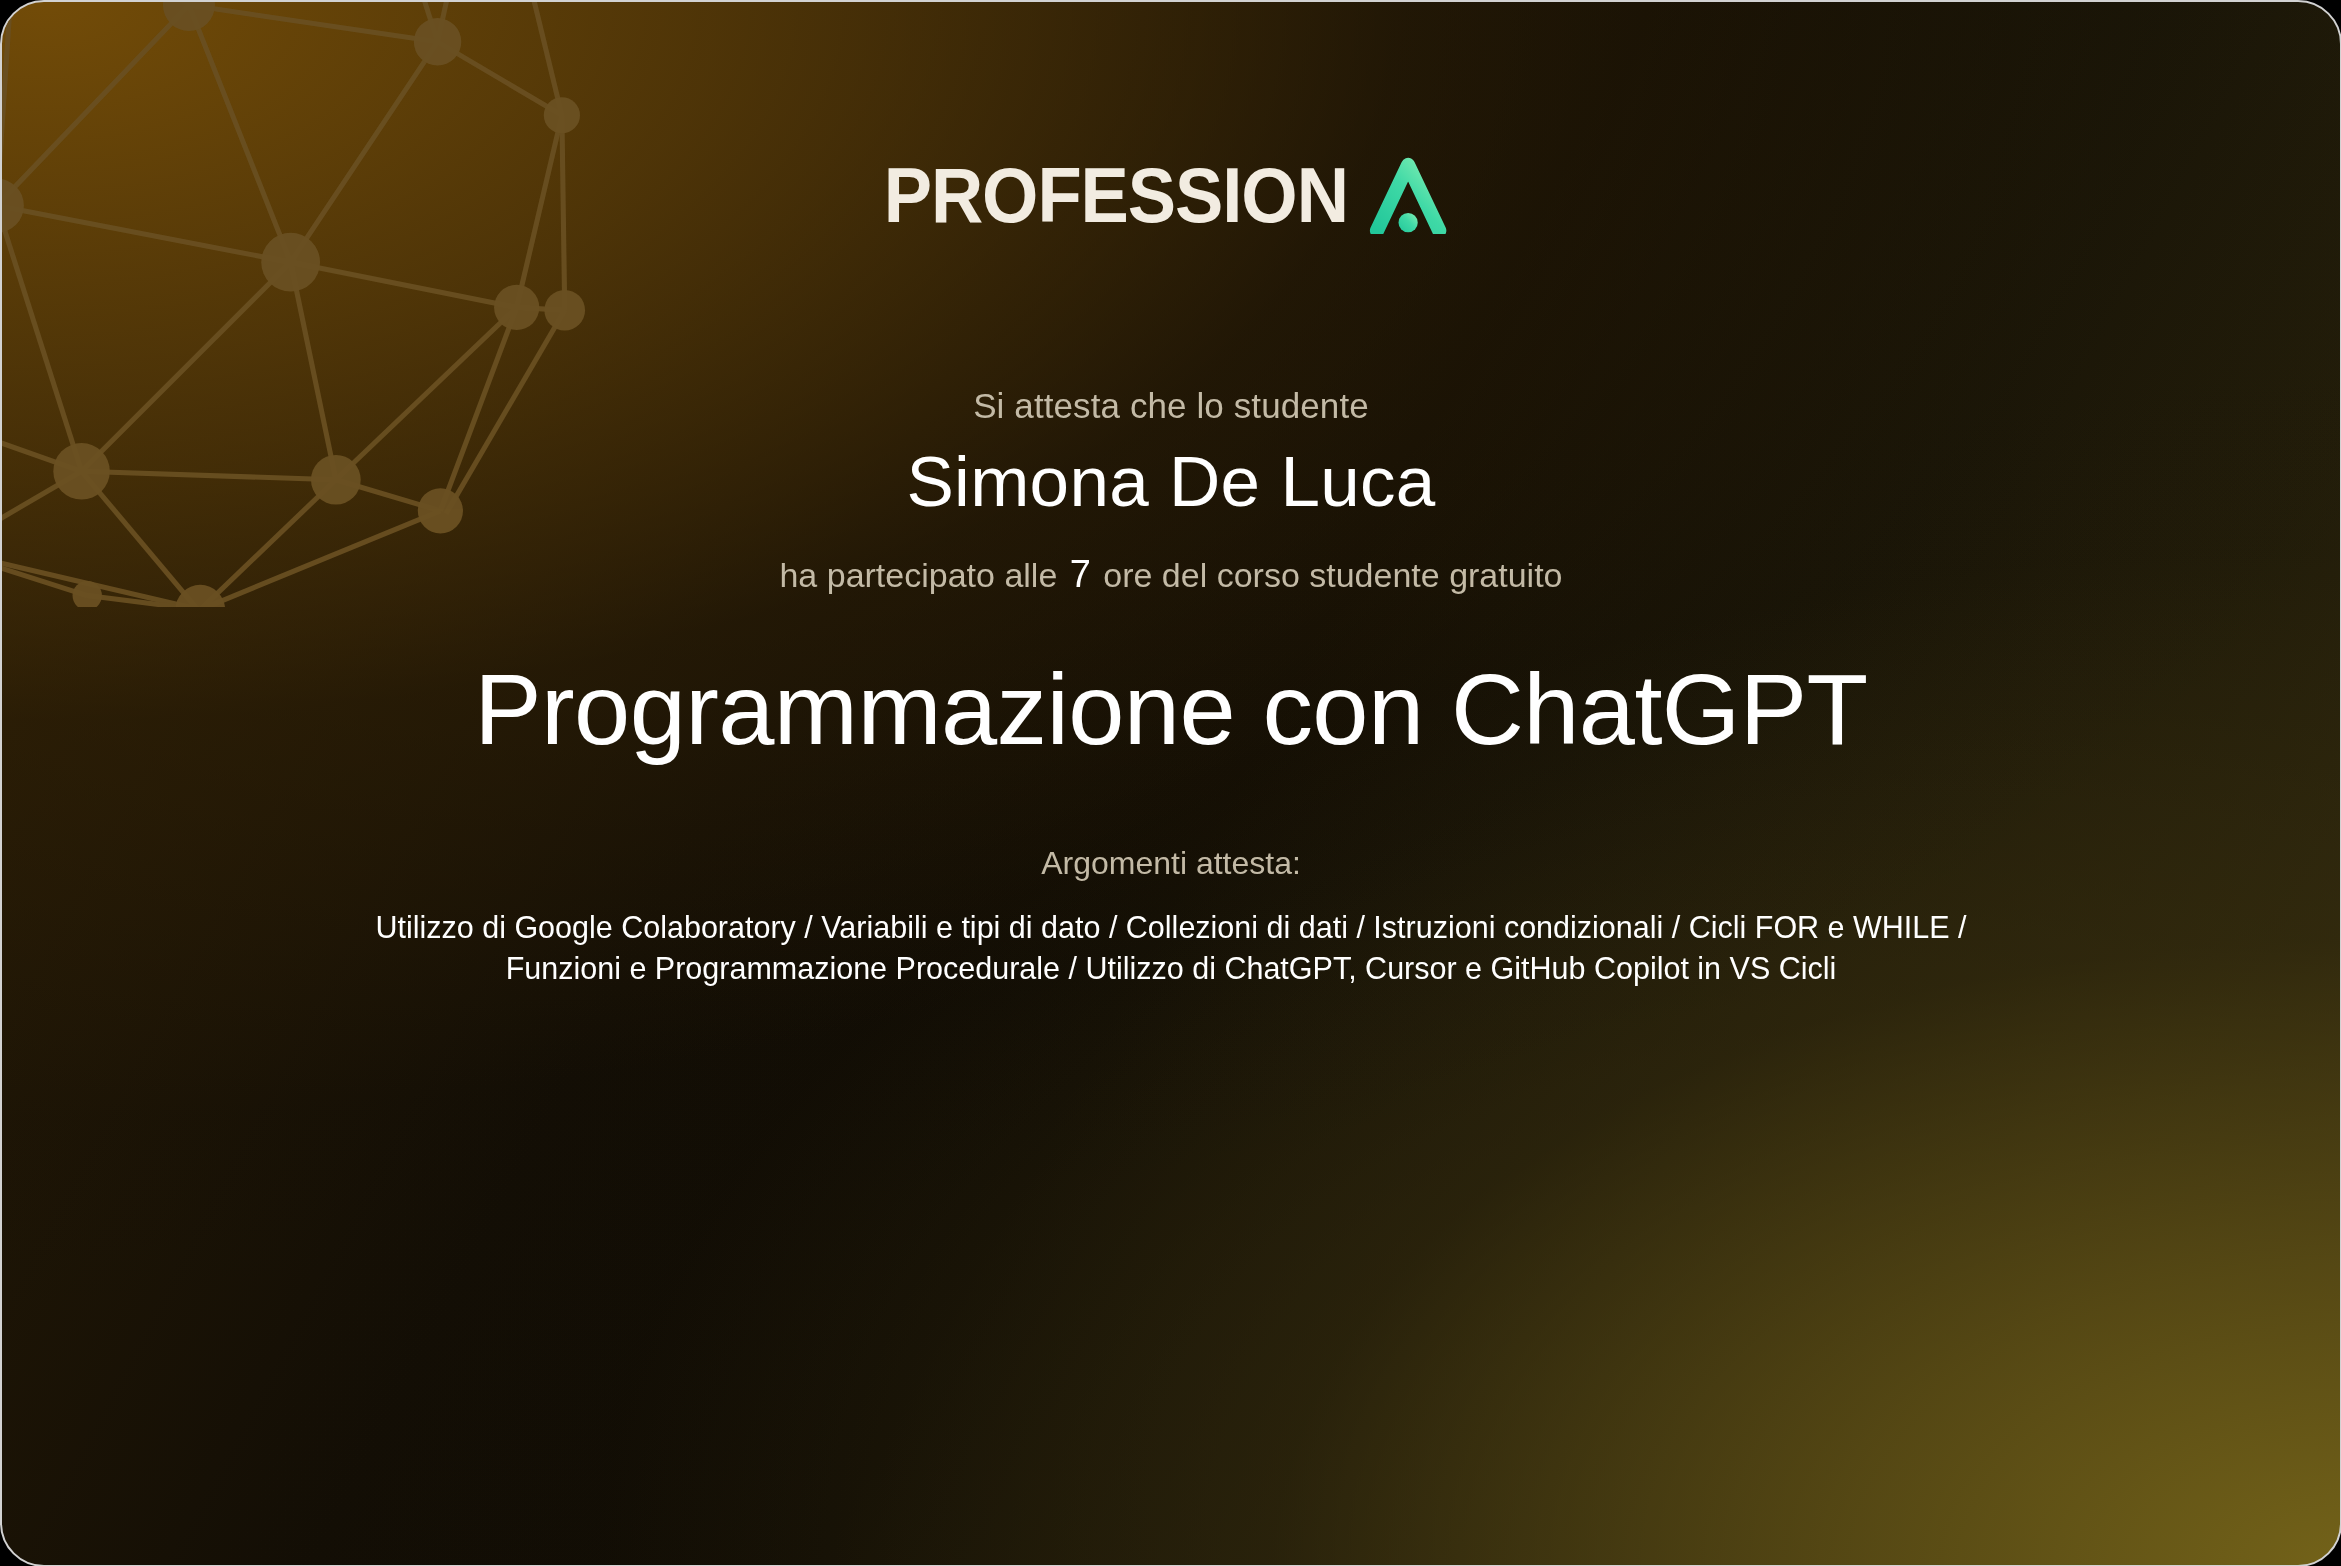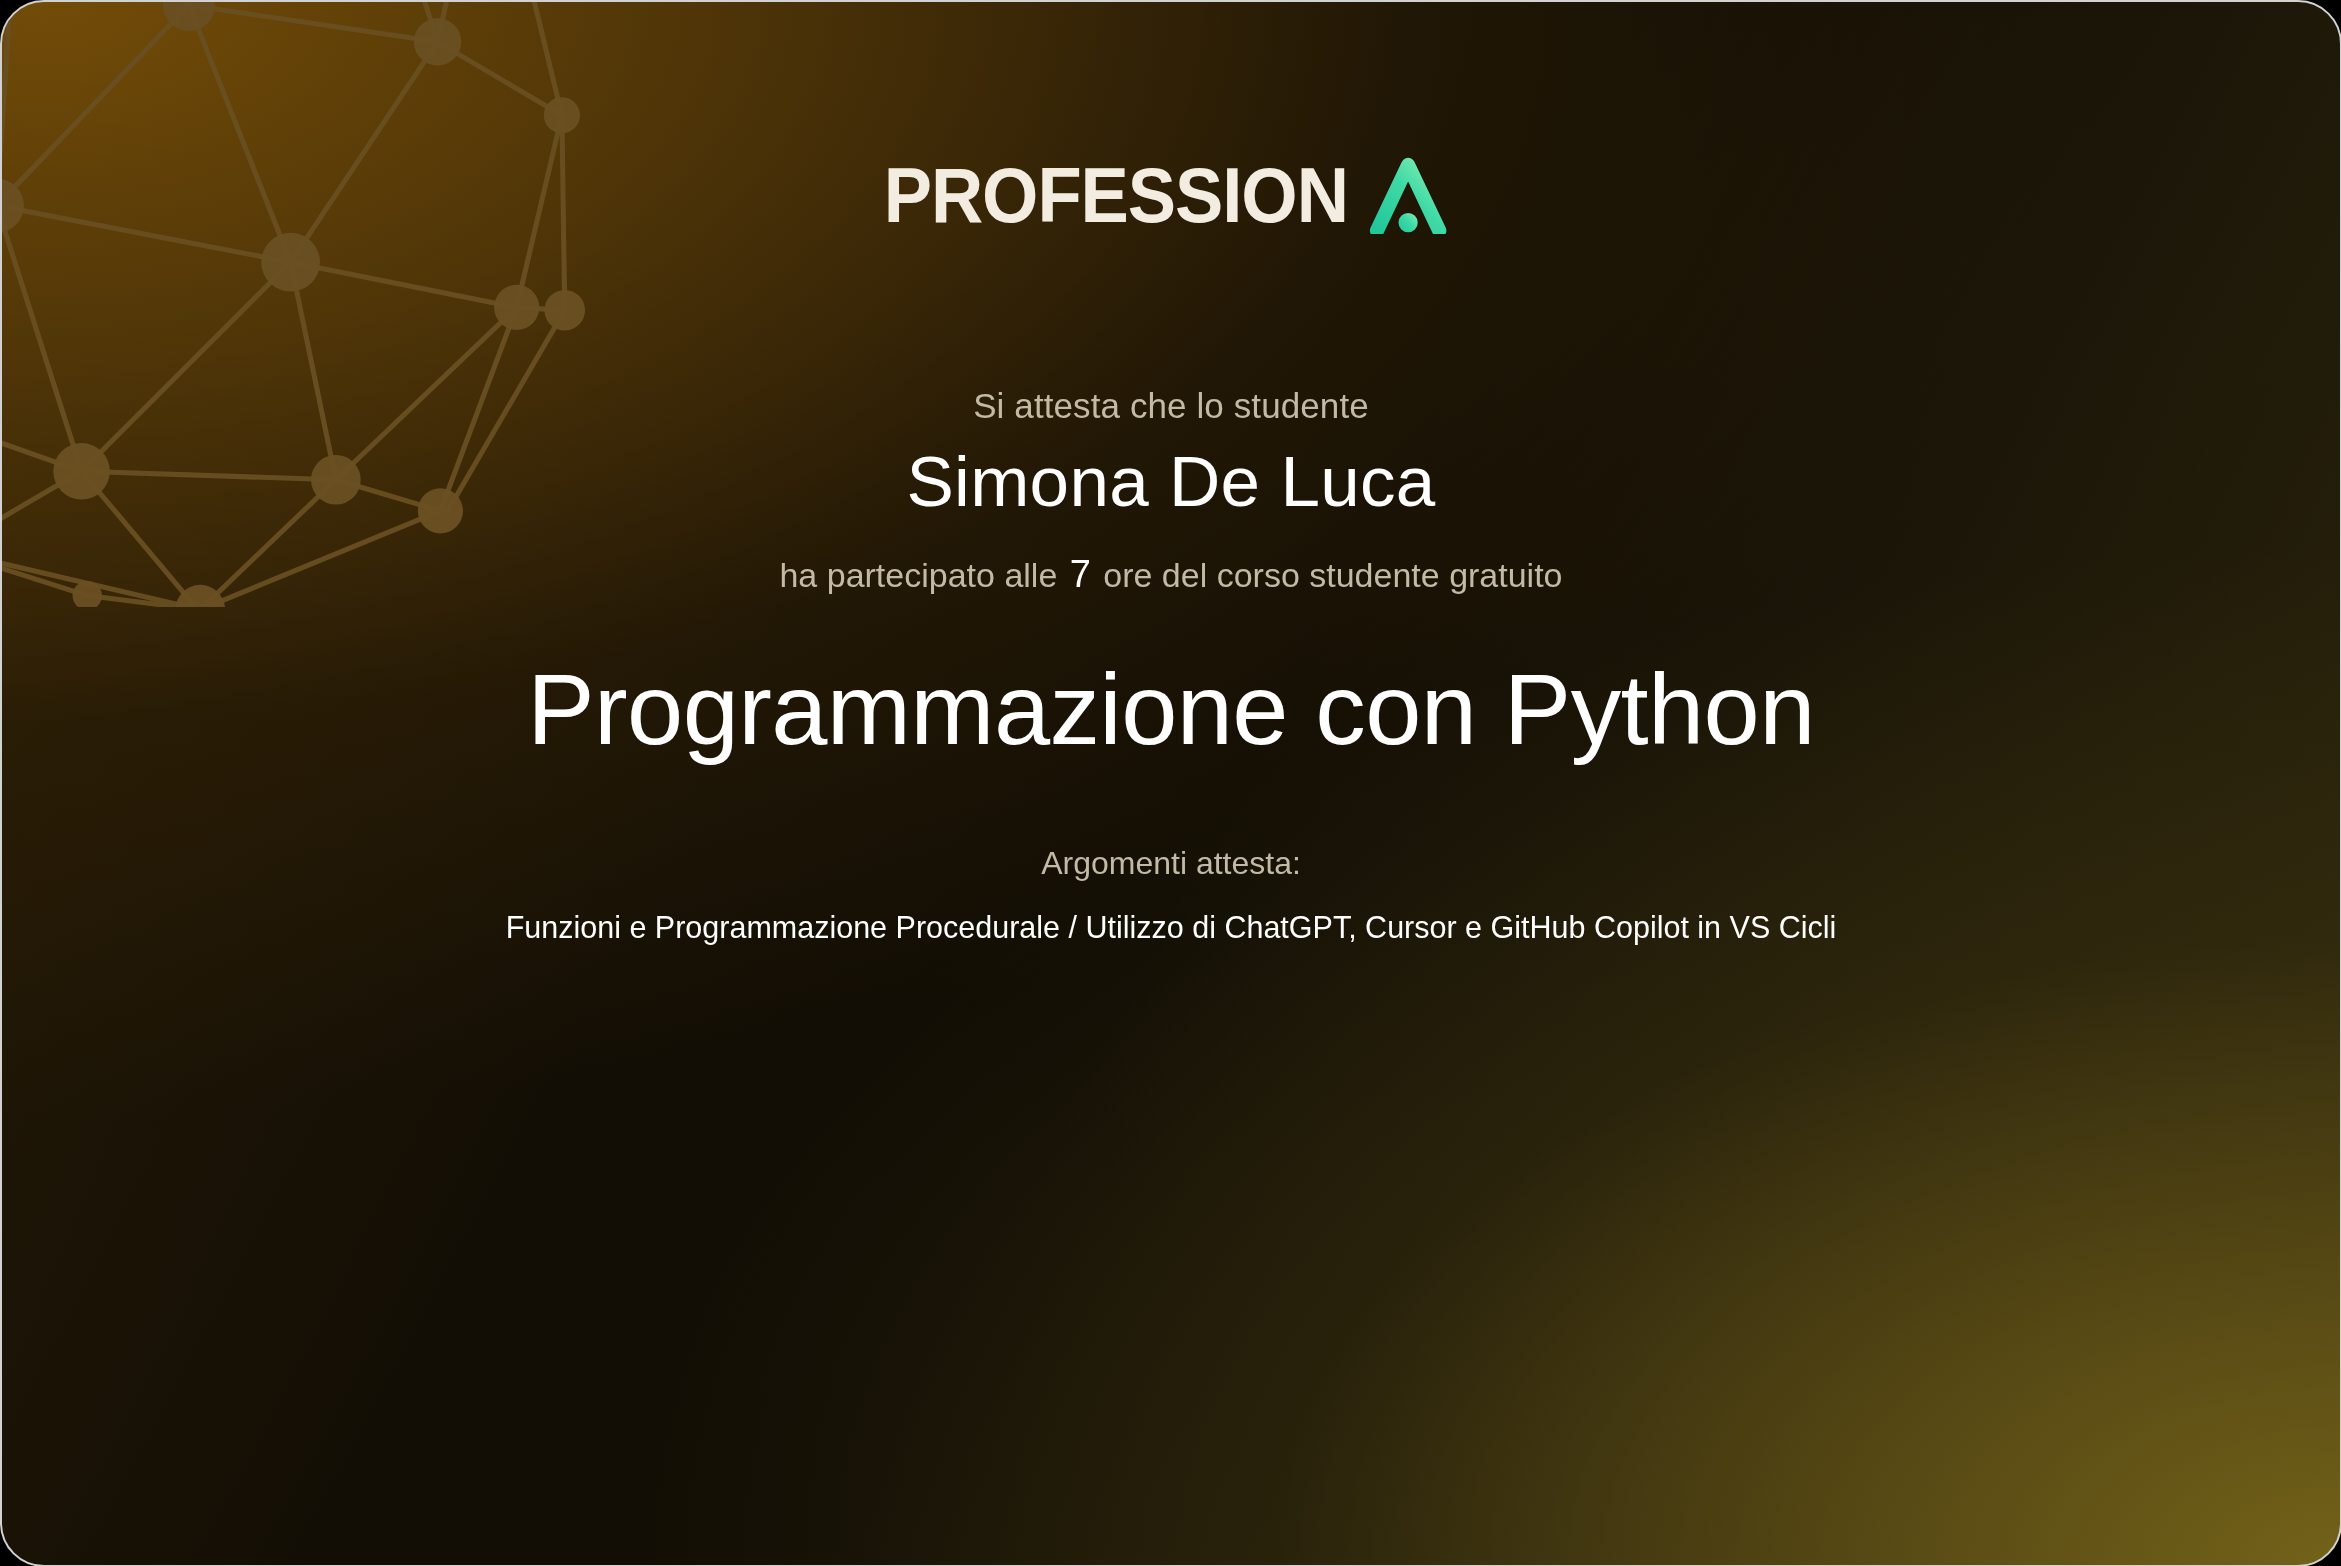--- a/index.html
+++ b/index.html
@@ -209,23 +209,24 @@
     <div class="attest-line">Si attesta che lo studente</div>
 
     <div class="student-name">Simona De Luca</div>
 
     <div class="hours-line">
       <span>ha partecipato alle</span>
       <span class="hours-value">7</span>
       <span>ore del corso studente gratuito</span>
     </div>
 
-    <div class="course-title">Programmazione con Python</div>
+    <div class="course-title">Programmazione con ChatGPT</div>
 
     <div class="topics-label">Argomenti attesta:</div>
 
     <div class="topics-body">
+      <span class="topics-row">Utilizzo di Google Colaboratory / Variabili e tipi di dato / Collezioni di dati / Istruzioni condizionali / Cicli FOR e WHILE /</span>
       <span class="topics-row">Funzioni e Programmazione Procedurale / Utilizzo di ChatGPT, Cursor e GitHub Copilot in VS Cicli</span>
     </div>
 
   </div>
 </div>
 
 
 </body></html>

